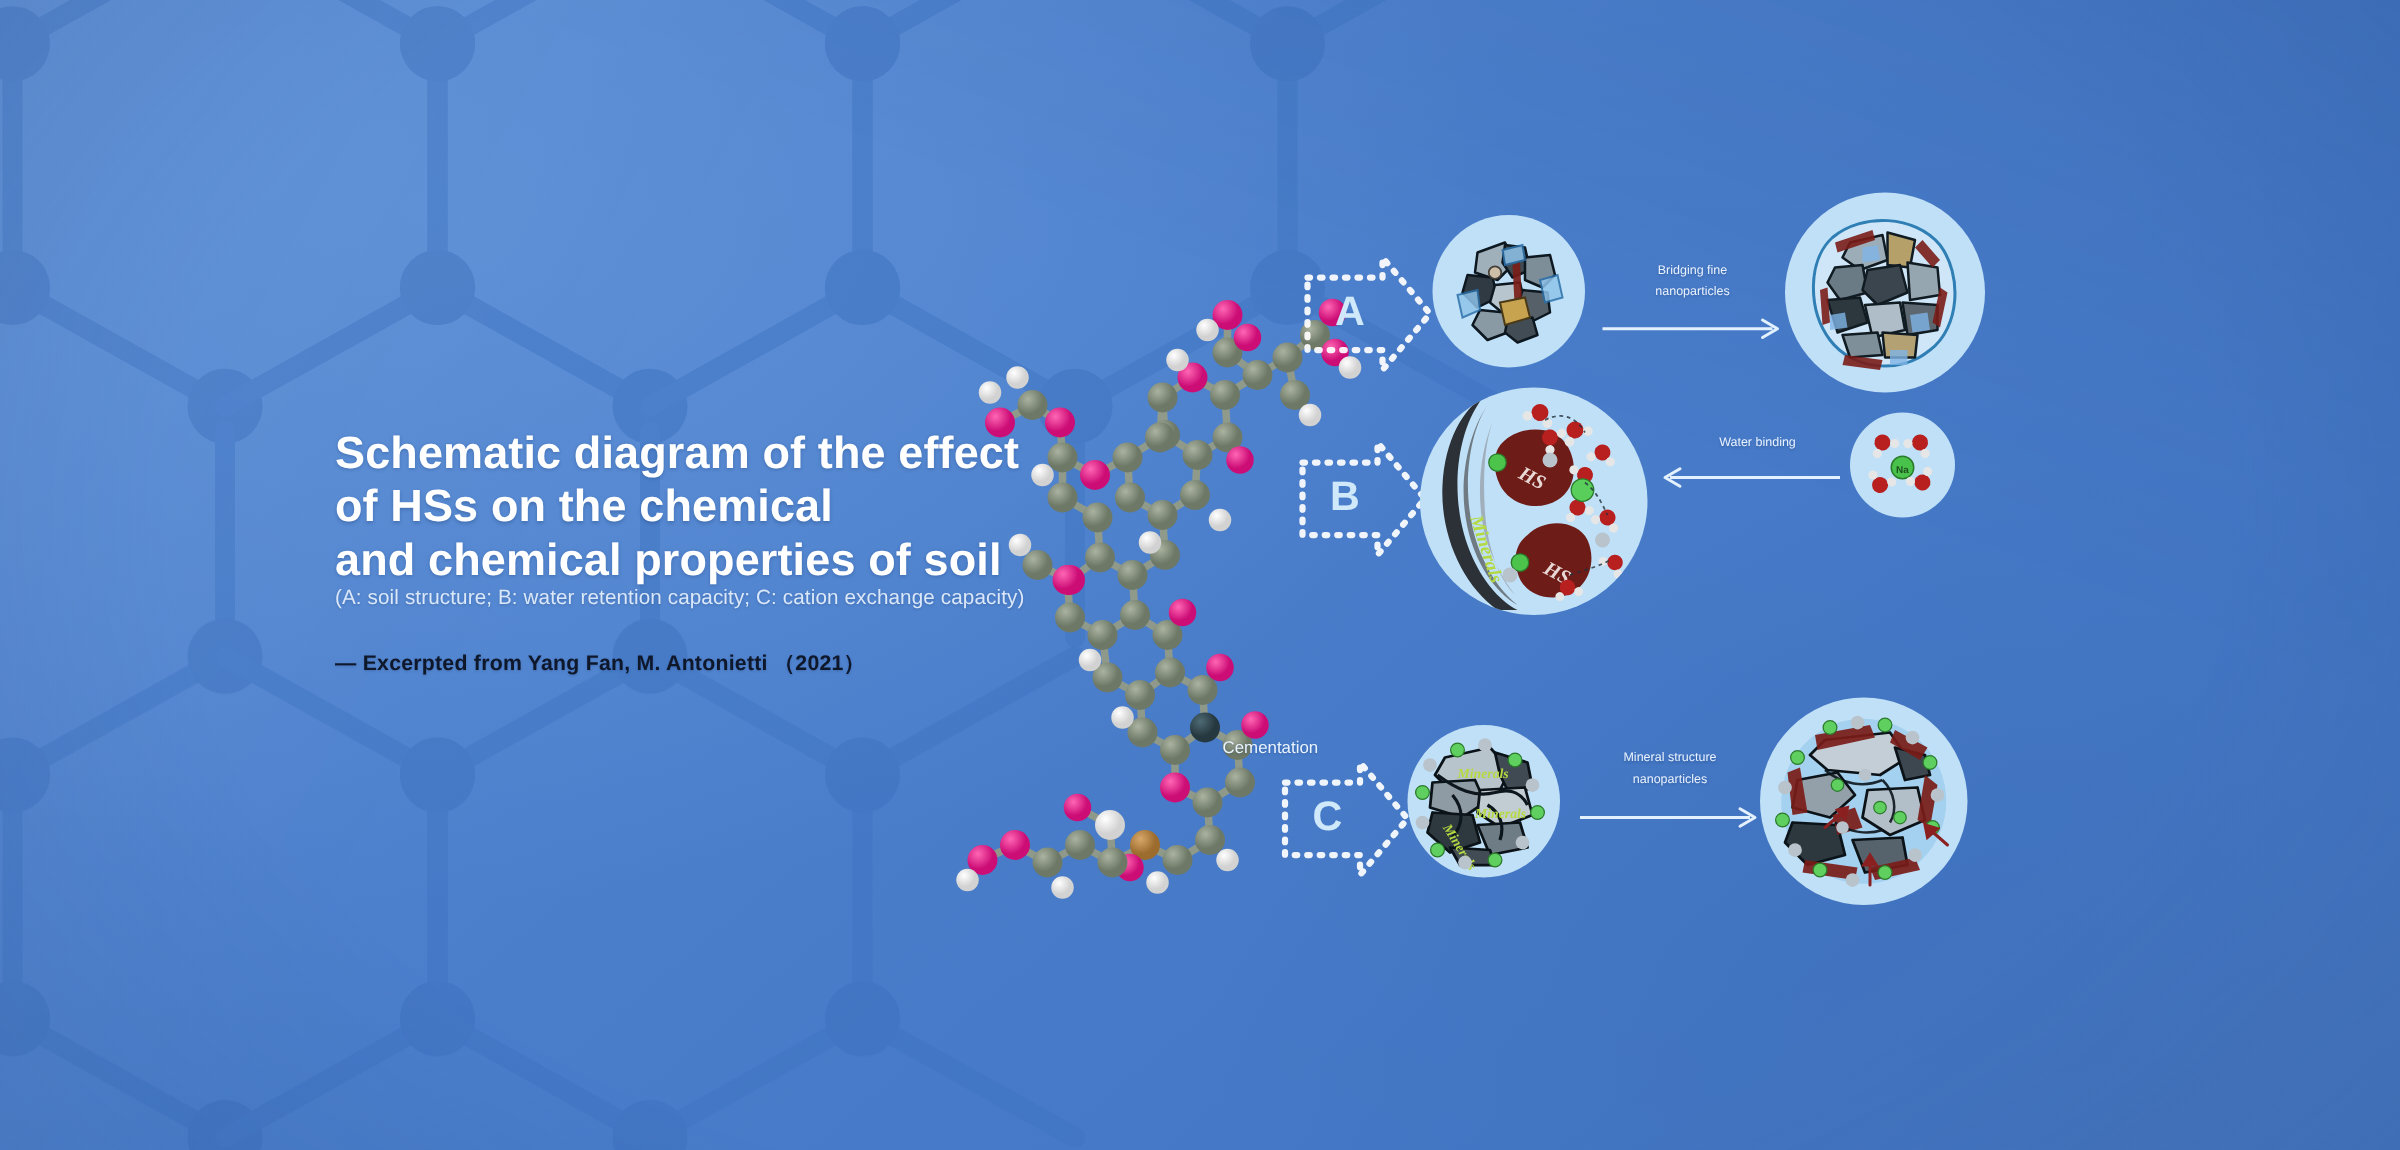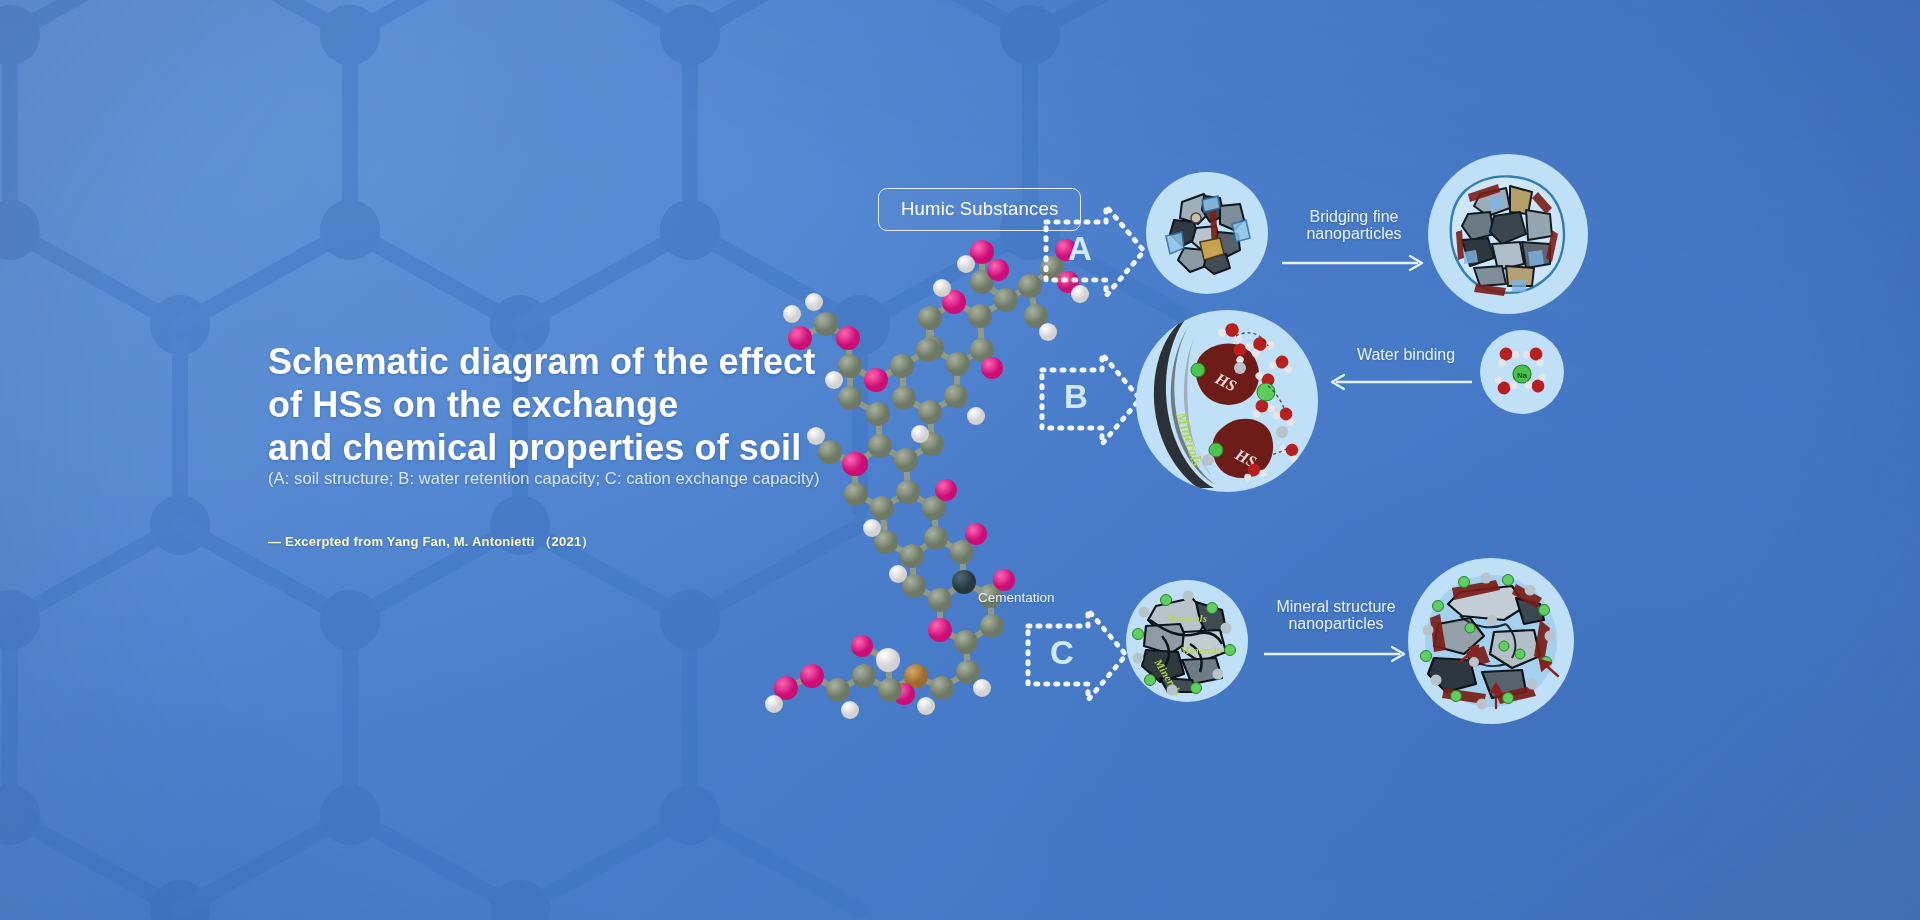--- a/index.html
+++ b/index.html
@@ -35,21 +35,21 @@
     color:#ffffff;font-size:36px;font-weight:bold;line-height:43px;
     letter-spacing:.1px;white-space:nowrap;
     text-shadow:0 1px 3px rgba(20,50,100,.30);
   }
   #subtitle{
     color:#dbe8f9;font-size:16.5px;font-weight:400;
     letter-spacing:.1px;white-space:nowrap;
     text-shadow:0 1px 2px rgba(20,50,100,.28);
   }
   #attribution{
-    margin-top:45px;color:#fef9c3;font-size:13px;font-weight:bold;
+    margin-top:31px;color:#0f172a;font-size:17px;font-weight:bold;
     letter-spacing:.2px;white-space:nowrap;
     text-shadow:0 1px 2px rgba(20,50,100,.28);
   }
 
   
   #diagram{position:absolute;left:840px;top:150px;width:840px;height:620px;}
 
   
   #hs-pill{
     position:absolute;left:38px;top:38px;
@@ -62,21 +62,21 @@
   
   .circle{position:absolute;border-radius:50%;background:#bfe0f7;overflow:hidden;}
 
   
   .stage-label{
     position:absolute;color:#eaf4ff;font-size:13.5px;line-height:16px;
     text-align:left;white-space:nowrap;
     text-shadow:0 1px 2px rgba(20,50,100,.30);
   }
   .flow-label{
-    position:absolute;color:#e9f3ff;font-size:16px;line-height:17px;
+    position:absolute;color:#e9f3ff;font-size:10px;line-height:17px;
     text-align:center;width:160px;
     text-shadow:0 1px 2px rgba(20,50,100,.30);
   }
   .arrow-letter{
     position:absolute;color:#cfe9fb;font-weight:bold;font-size:33px;
     line-height:33px;letter-spacing:0;
   }
   svg{display:block;overflow:visible;}
 </style>
 </head>
@@ -120,29 +120,28 @@
     <use href="#latticeCell" transform="translate(-120,405)"></use>
     <use href="#latticeCell" transform="translate(220,405)"></use>
   </g>
 </svg>
 
 <div id="bg-sheen"></div>
 <div id="bg-vig"></div>
 
 <div id="text-block">
   <div class="title-line">Schematic diagram of the effect</div>
-  <div class="title-line">of HSs on the exchange</div>
+  <div class="title-line">of HSs on the chemical</div>
   <div class="title-line">and chemical properties of soil</div>
   <div id="subtitle">(A: soil structure; B: water retention capacity; C: cation exchange capacity)</div>
   <div id="attribution">— Excerpted from Yang Fan, M. Antonietti （2021）</div>
 </div>
 
 <div id="diagram">
 
-  <div id="hs-pill">Humic Substances</div>
 
   <svg style="position:absolute;left:-110px;top:40px;" width="360" height="540" viewBox="0 0 360 540">
     <defs>
       <radialGradient id="gC" cx="35%" cy="30%">
           <stop offset="0%" stop-color="#aab3a0"></stop>
           <stop offset="100%" stop-color="#6d7866"></stop>
         </radialGradient>
       <radialGradient id="gO" cx="35%" cy="30%">
           <stop offset="0%" stop-color="#ff66b4"></stop>
           <stop offset="100%" stop-color="#cc0d76"></stop>

